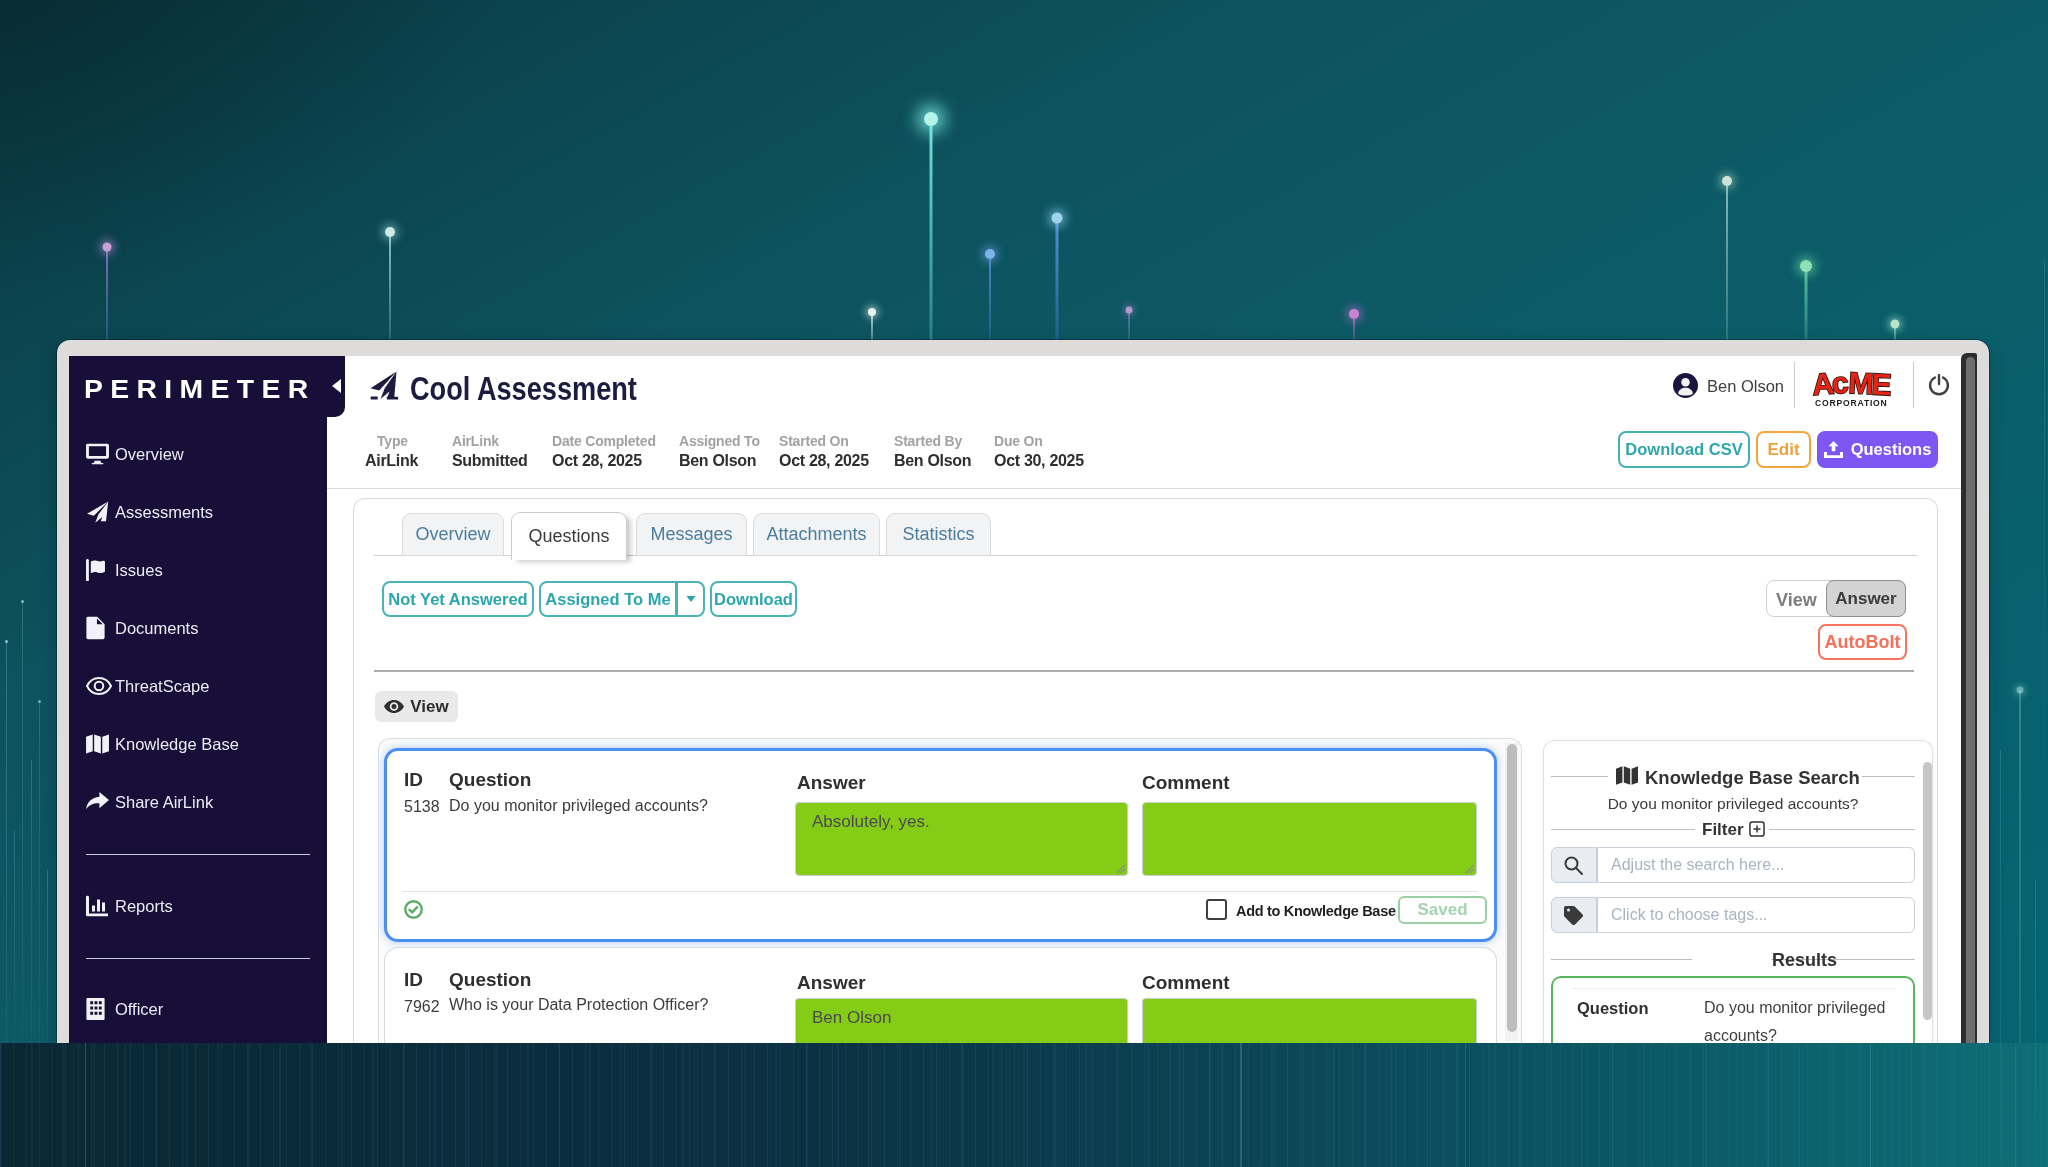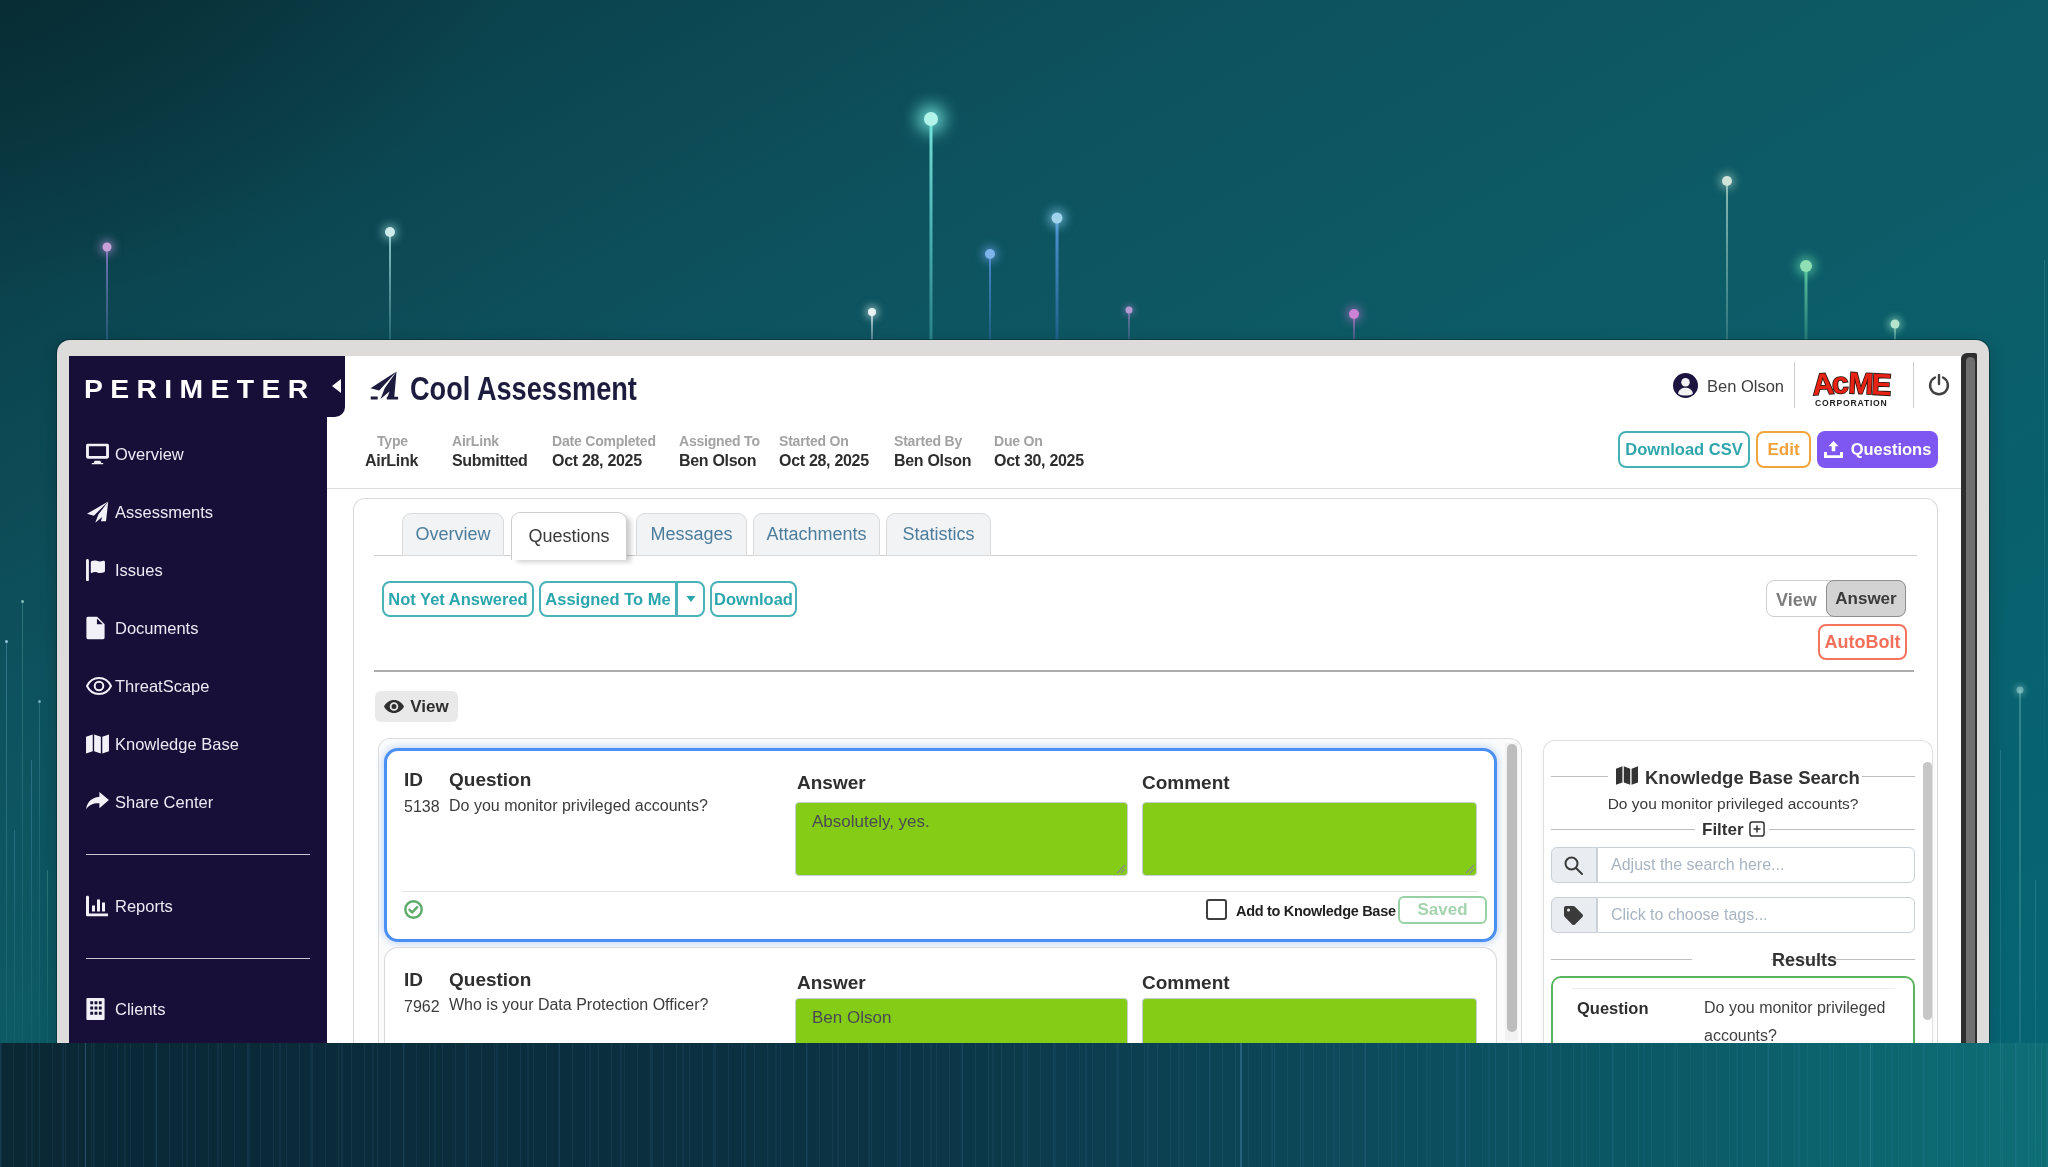--- a/index.html
+++ b/index.html
@@ -182,35 +182,35 @@
     <div class="mitem" style="top:744px;">
       <svg width="23" height="21" viewBox="0 0 24 22" fill="#f2f1f7">
           <path d="M0 3.5 7 1v17.5L0 21V3.5zM8.5 1 15.5 3.5V21L8.5 18.5V1zM17 3.5 24 1v17.5L17 21V3.5z"></path>
         </svg>
       <span>Knowledge Base</span>
     </div>
     <div class="mitem" style="top:802px;">
       <svg width="23" height="20" viewBox="0 0 24 21" fill="#f2f1f7">
           <path d="M14 0l10 8.5L14 17v-5.2C7.5 11.5 3.5 13.6 0 18 1.2 10.6 5.8 5.8 14 5V0z"></path>
         </svg>
-      <span>Share Center</span>
+      <span>Share AirLink</span>
     </div>
     <div class="sdiv" style="top:854px;"></div>
     <div class="mitem" style="top:906px;">
       <svg width="22" height="21" viewBox="0 0 22 21" fill="#f2f1f7">
           <path d="M1.5 0C2.3 0 3 .7 3 1.5V18h18.5c.8 0 1.5.7 1.5 1.5S22.3 21 21.5 21H1.5C.7 21 0 20.3 0 19.5V1.5C0 .7.7 0 1.5 0zM6 10h3v6H6v-6zm5-6h3v12h-3V4zm5 3h3v9h-3V7z"></path>
         </svg>
       <span>Reports</span>
     </div>
     <div class="sdiv" style="top:958px;"></div>
     <div class="mitem" style="top:1009px;">
       <svg width="19" height="22" viewBox="0 0 19 23" fill="#f2f1f7">
           <path d="M1 0h17c.6 0 1 .4 1 1v21c0 .6-.4 1-1 1H1c-.6 0-1-.4-1-1V1C0 .4.4 0 1 0zm3 3.5v3h3v-3H4zm4.5 0v3h3v-3h-3zm4.5 0v3h3v-3h-3zM4 9v3h3V9H4zm4.5 0v3h3V9h-3zM13 9v3h3V9h-3zM4 14.5v3h3v-3H4zm4.5 0v3h3v-3h-3zm4.5 0v3h3v-3h-3z"></path>
         </svg>
-      <span>Clients</span>
+      <span>Officer</span>
     </div>
   </div>
 
   <div id="hdr">
     <svg class="abs" style="left:370px; top:371px;" width="29" height="29" viewBox="0 0 29 29">
       <path fill="#1d1c3f" d="M26.5 0.5 0.5 17.2 9.2 19.4 Z"></path>
       <path fill="#1d1c3f" d="M26.5 0.5 24.3 26 17.5 26 19.5 20.6 10.5 28 14.7 17.2 Z"></path>
       <path fill="#1d1c3f" d="M0.7 25.6h7v2.9h-7zM16.8 25.7h11.3v2.9H16.8z"></path>
     </svg>
     <span id="title">Cool Assessment</span>

